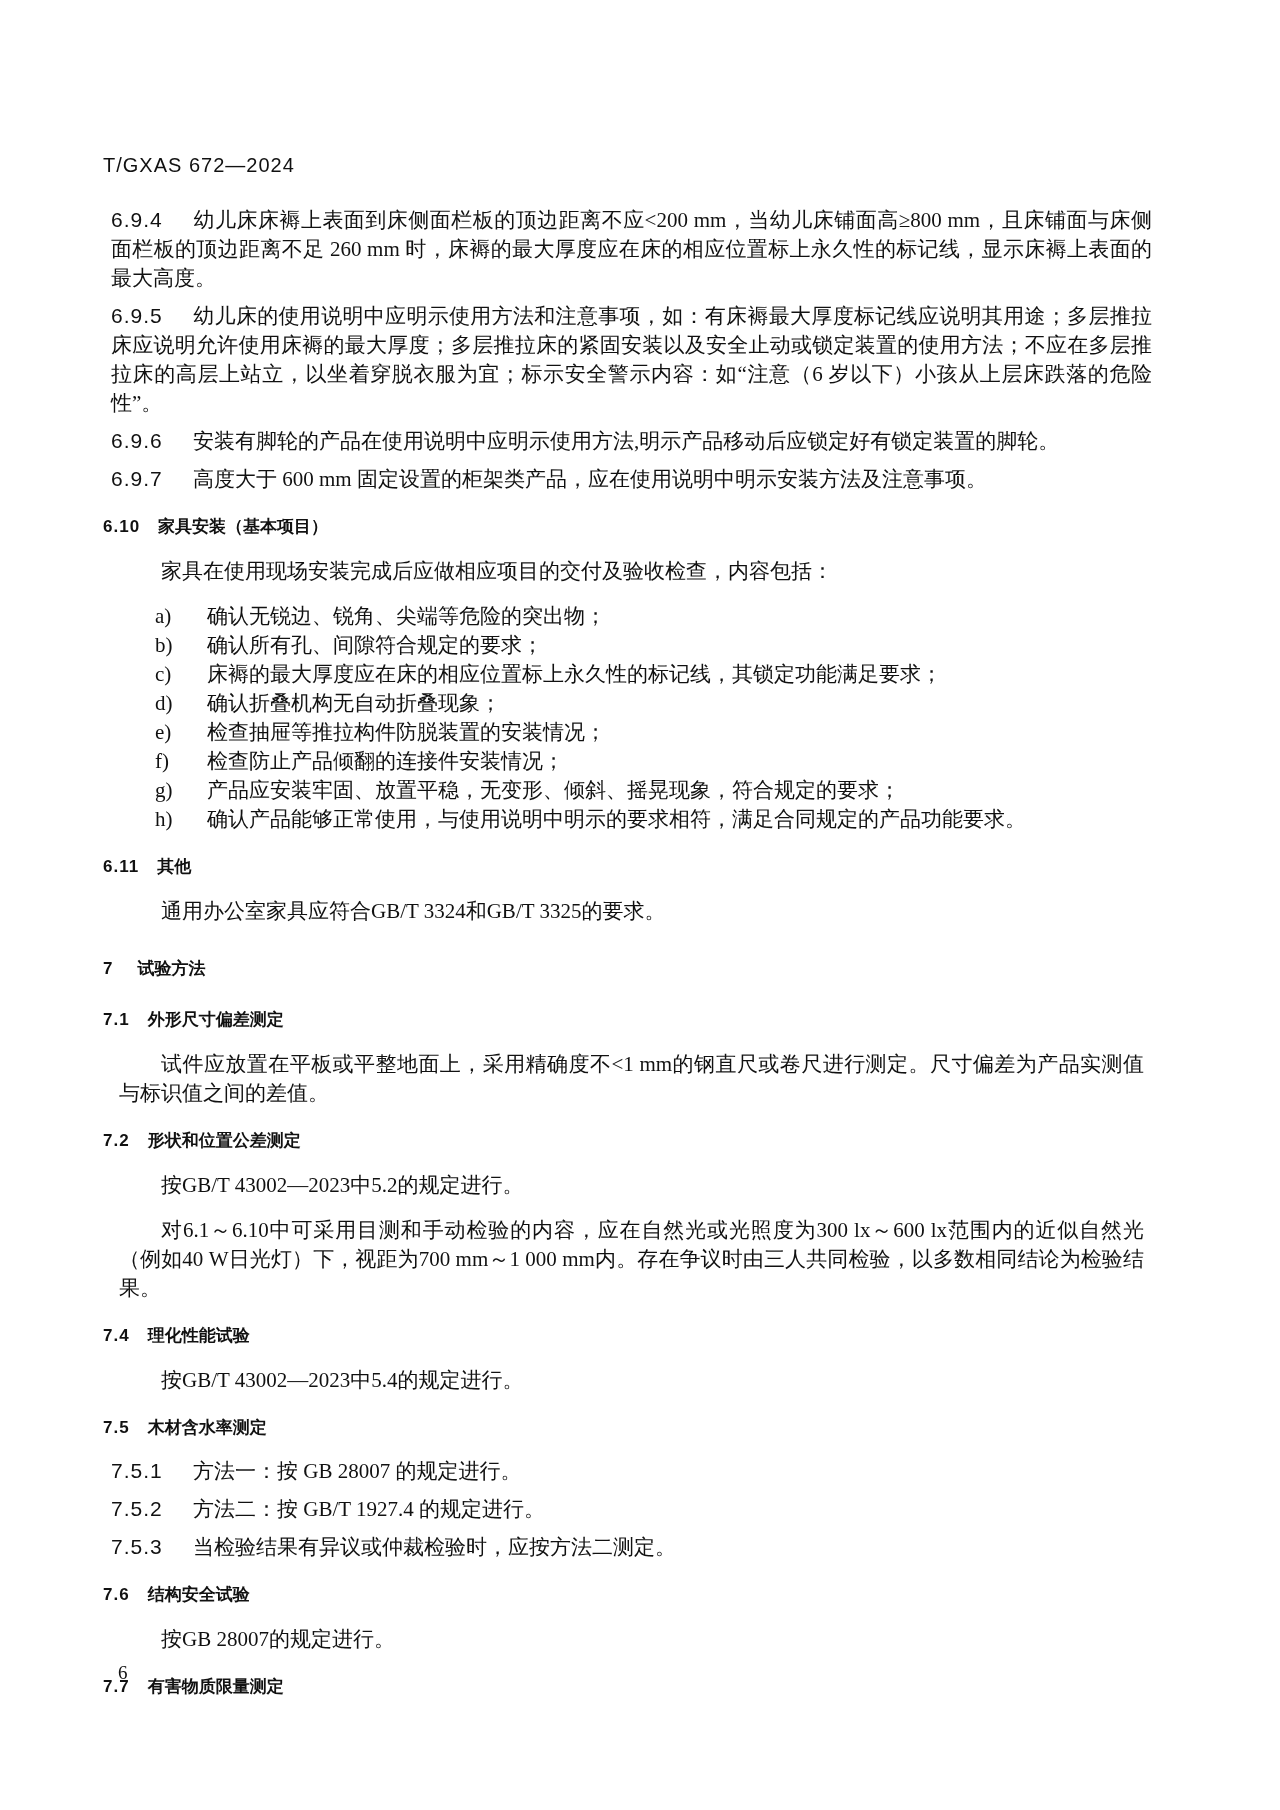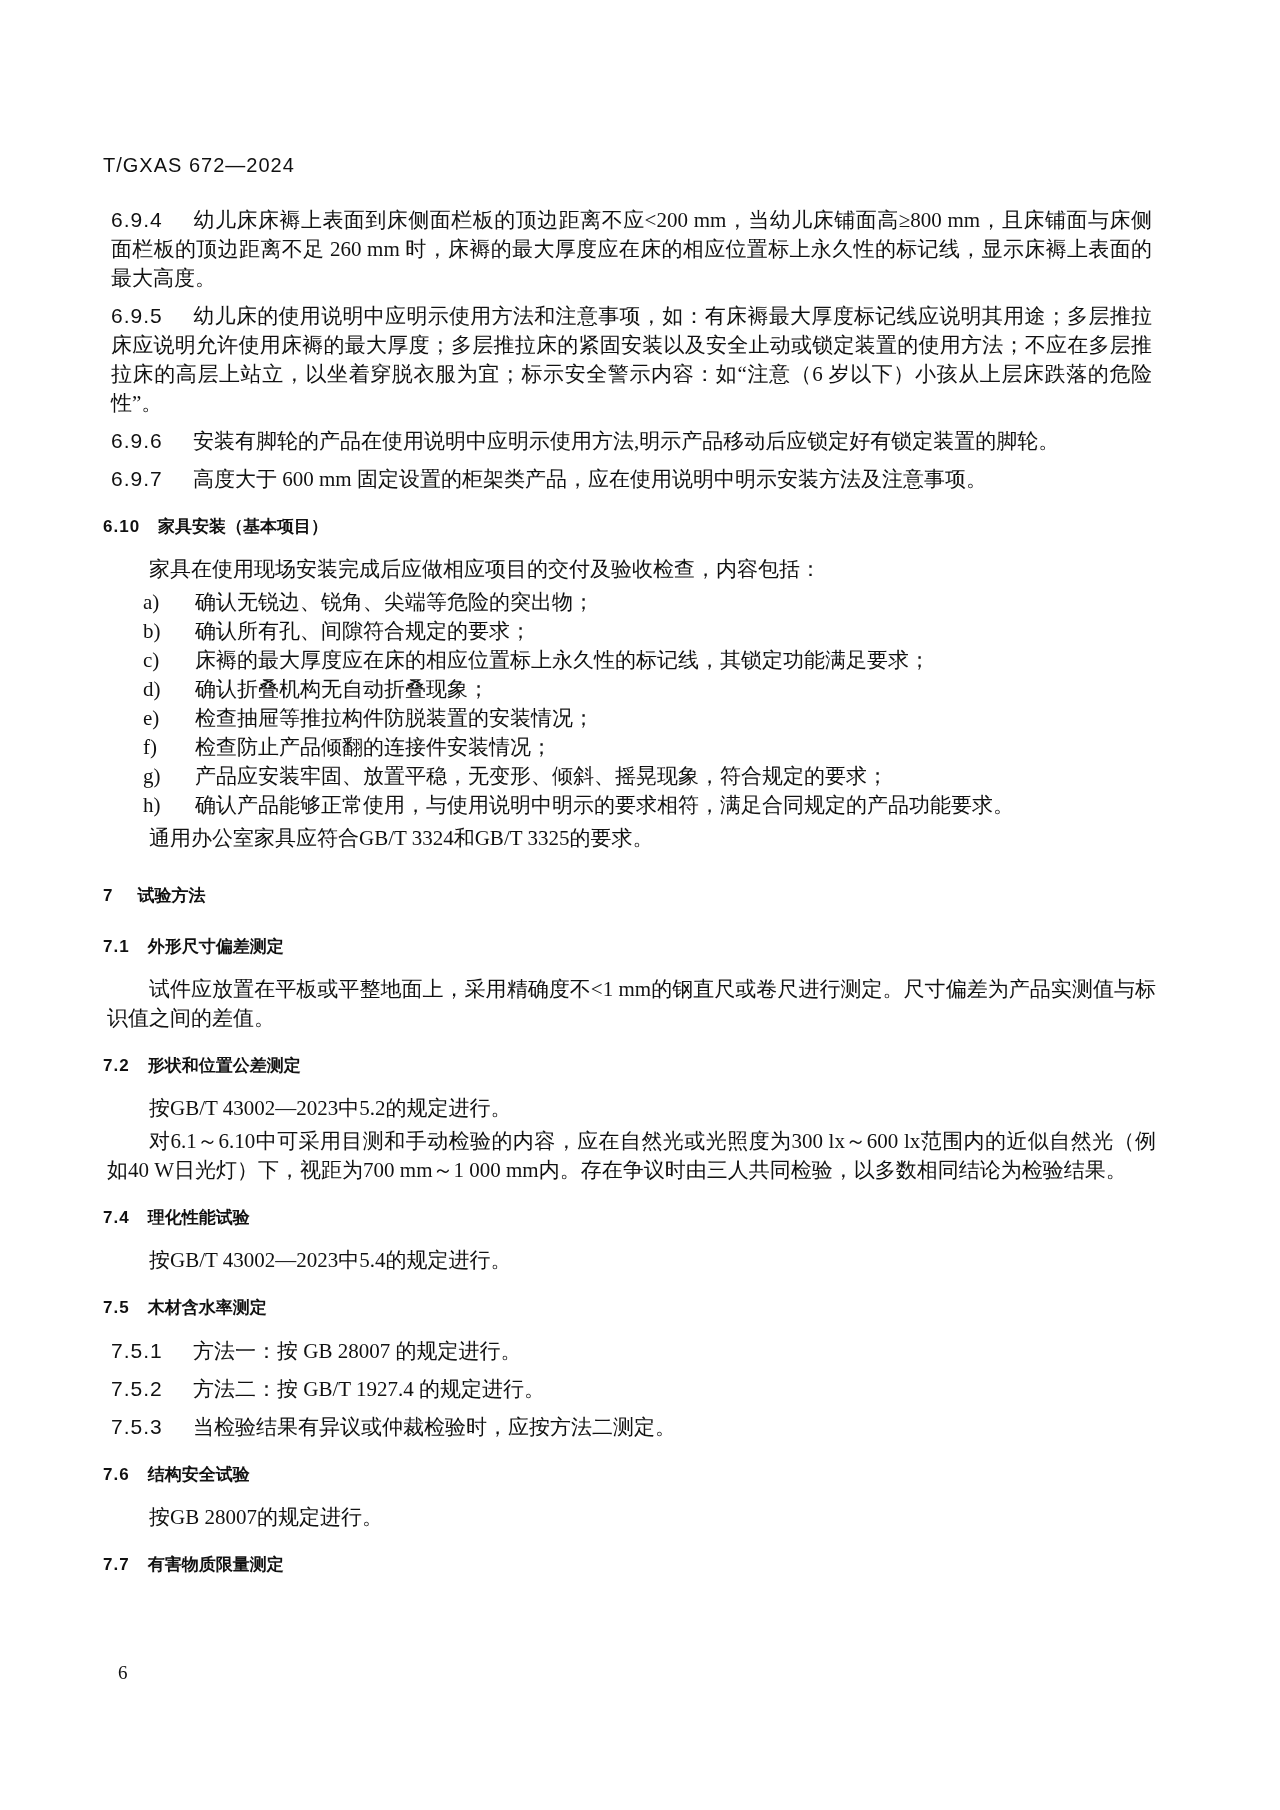--- a/index.html
+++ b/index.html
@@ -39,22 +39,22 @@
     margin:18px 0 14px 0;
     text-align:left;
   }
   .heading .h-num {
     display:inline-block;
     margin-right:18px;
     letter-spacing:1px;
   }
   .heading.top-level { margin:28px 0 22px 0; }
   .heading.top-level .h-num { margin-right:24px; }
-  .para { text-indent:2em; margin:4px; }
-  .vlist { margin:0; }
+  .para { text-indent:2em; margin:16px; }
+  .vlist { margin:12px; }
   .vlist .list-item { padding-left:40px; margin:0; }
   .item-label {
     display:inline-block;
     width:52px;
     font-family:"Liberation Serif","DejaVu Serif",serif;
   }
   .page-number {
     position:absolute;
     left:118px; top:1662px;
     font-size:19px;
@@ -107,20 +107,23 @@
       <span class="item-label">f)</span><span>检查防止产品倾翻的连接件安装情况；</span>
     </p>
     <p class="list-item">
       <span class="item-label">g)</span><span>产品应安装牢固、放置平稳，无变形、倾斜、摇晃现象，符合规定的要求；</span>
     </p>
     <p class="list-item">
       <span class="item-label">h)</span><span>确认产品能够正常使用，与使用说明中明示的要求相符，满足合同规定的产品功能要求。</span>
     </p>
   </div>
 
+  <p class="heading">
+    <span class="h-num">6.11</span><span>其他</span>
+  </p>
   <p class="para">通用办公室家具应符合GB/T 3324和GB/T 3325的要求。</p>
 
   <p class="heading top-level">
     <span class="h-num">7</span><span>试验方法</span>
   </p>
 
   <p class="heading">
     <span class="h-num">7.1</span><span>外形尺寸偏差测定</span>
   </p>
   <p class="para">试件应放置在平板或平整地面上，采用精确度不&lt;1 mm的钢直尺或卷尺进行测定。尺寸偏差为产品实测值与标识值之间的差值。</p>

